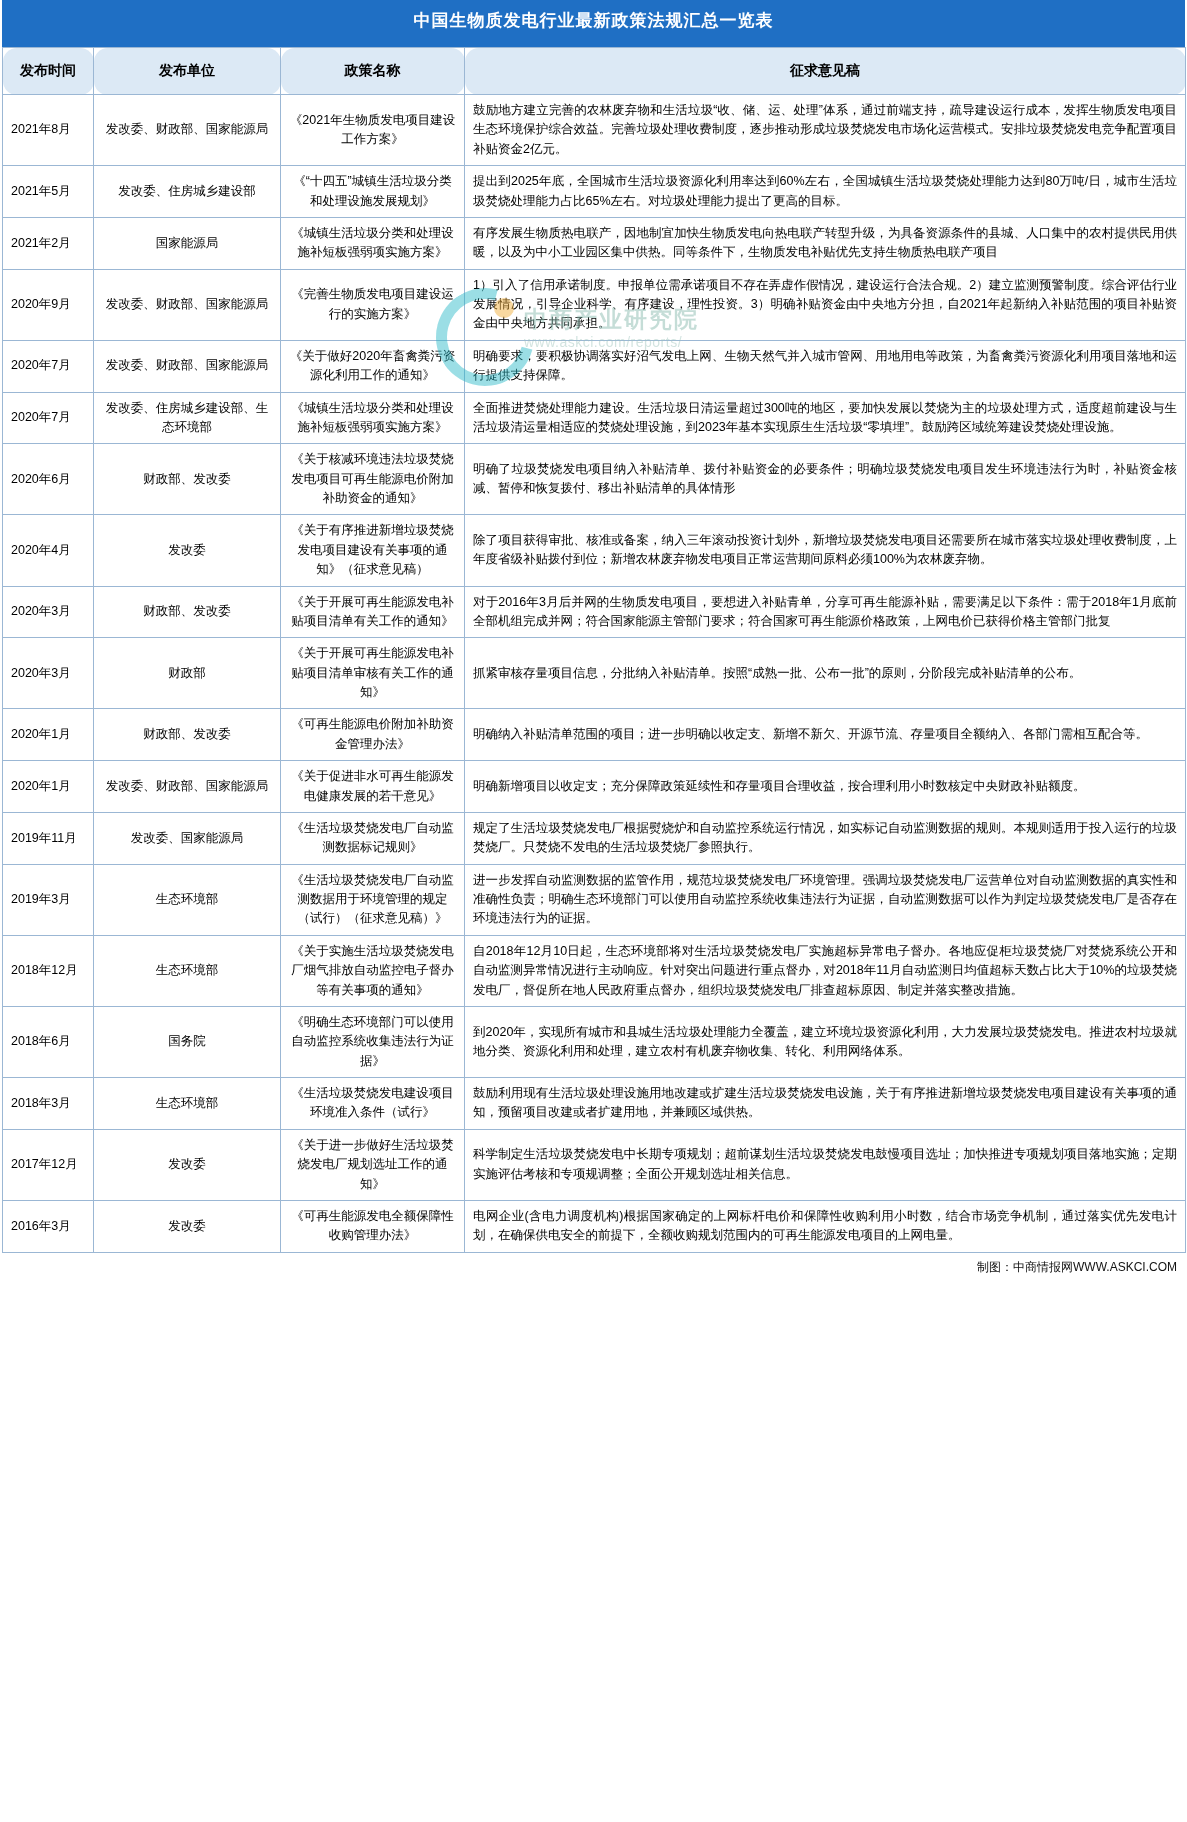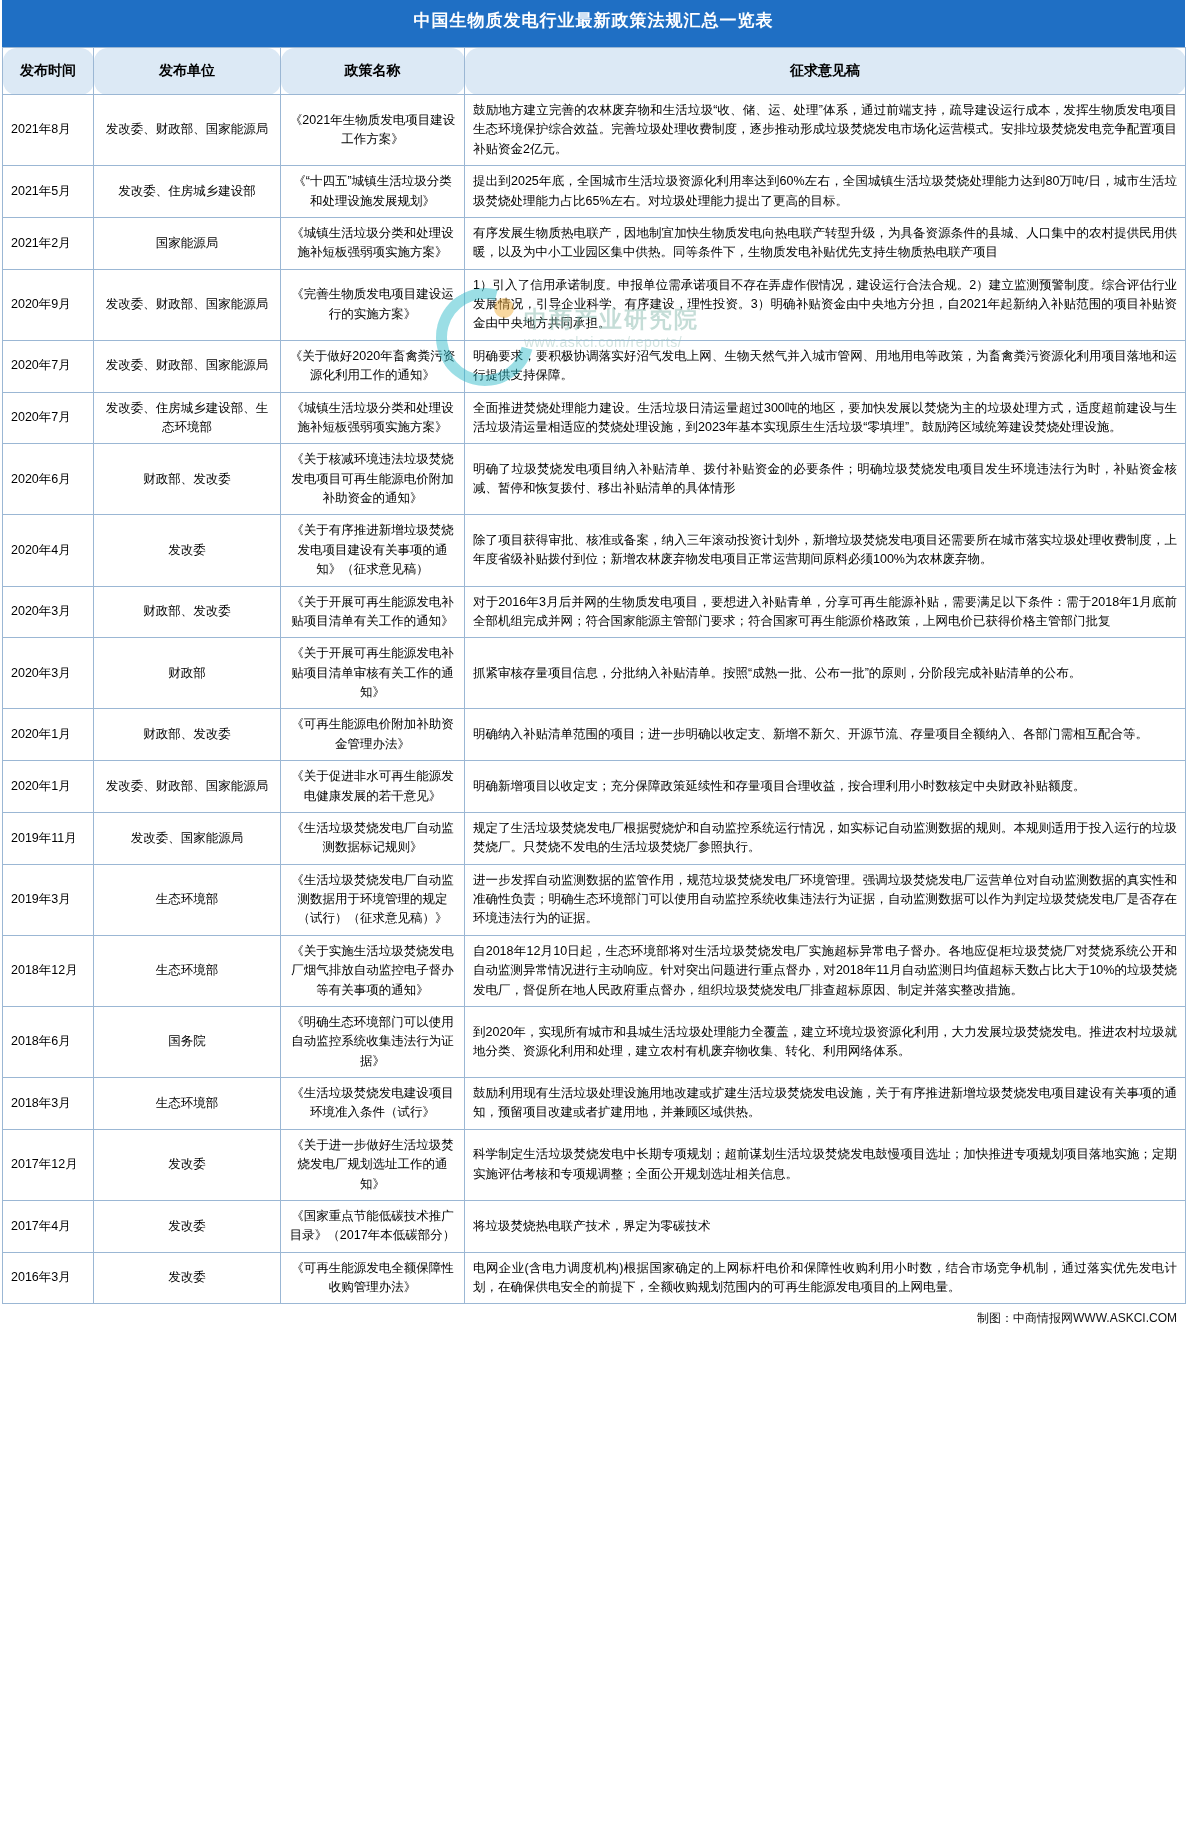--- a/index.html
+++ b/index.html
@@ -246,26 +246,20 @@
           <td class="c-policy">《生活垃圾焚烧发电建设项目环境准入条件（试行》</td>
           <td class="c-content">鼓励利用现有生活垃圾处理设施用地改建或扩建生活垃圾焚烧发电设施，关于有序推进新增垃圾焚烧发电项目建设有关事项的通知，预留项目改建或者扩建用地，并兼顾区域供热。</td>
         </tr>
         <tr>
           <td class="c-date">2017年12月</td>
           <td class="c-org">发改委</td>
           <td class="c-policy">《关于进一步做好生活垃圾焚烧发电厂规划选址工作的通知》</td>
           <td class="c-content">科学制定生活垃圾焚烧发电中长期专项规划；超前谋划生活垃圾焚烧发电鼓慢项目选址；加快推进专项规划项目落地实施；定期实施评估考核和专项规调整；全面公开规划选址相关信息。</td>
         </tr>
         <tr>
-          <td class="c-date">2017年4月</td>
-          <td class="c-org">发改委</td>
-          <td class="c-policy">《国家重点节能低碳技术推广目录》（2017年本低碳部分）</td>
-          <td class="c-content">将垃圾焚烧热电联产技术，界定为零碳技术</td>
-        </tr>
-        <tr>
           <td class="c-date">2016年3月</td>
           <td class="c-org">发改委</td>
           <td class="c-policy">《可再生能源发电全额保障性收购管理办法》</td>
           <td class="c-content">电网企业(含电力调度机构)根据国家确定的上网标杆电价和保障性收购利用小时数，结合市场竞争机制，通过落实优先发电计划，在确保供电安全的前提下，全额收购规划范围内的可再生能源发电项目的上网电量。</td>
         </tr>
       </tbody>
   </table>
 
   <div class="footer">制图：中商情报网WWW.ASKCI.COM</div>
 </div>

